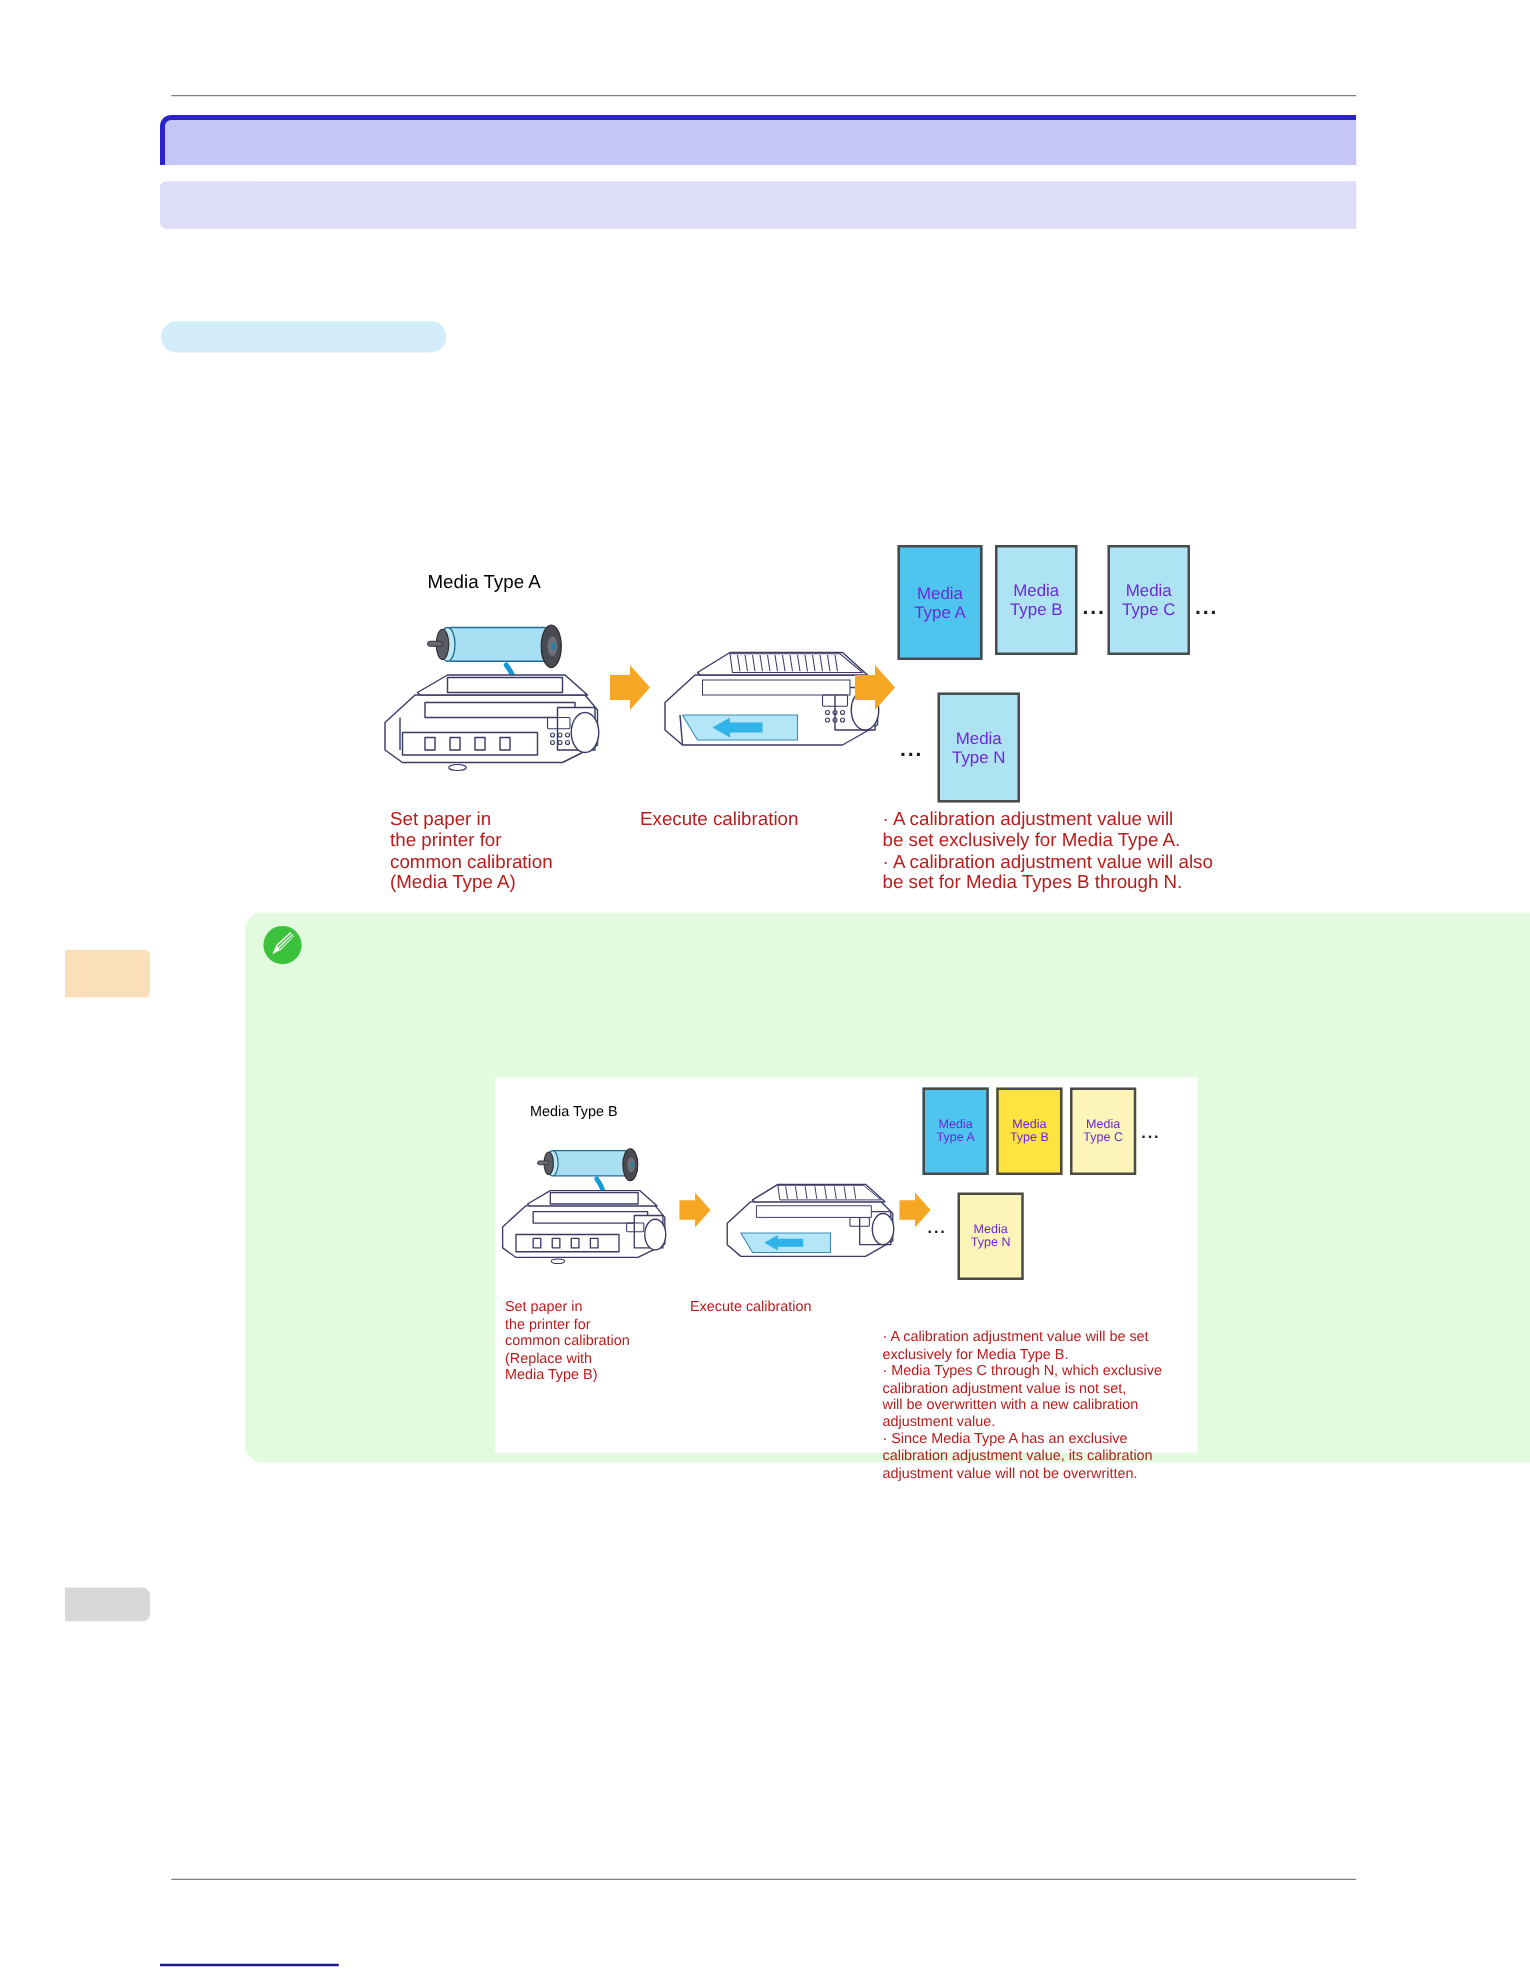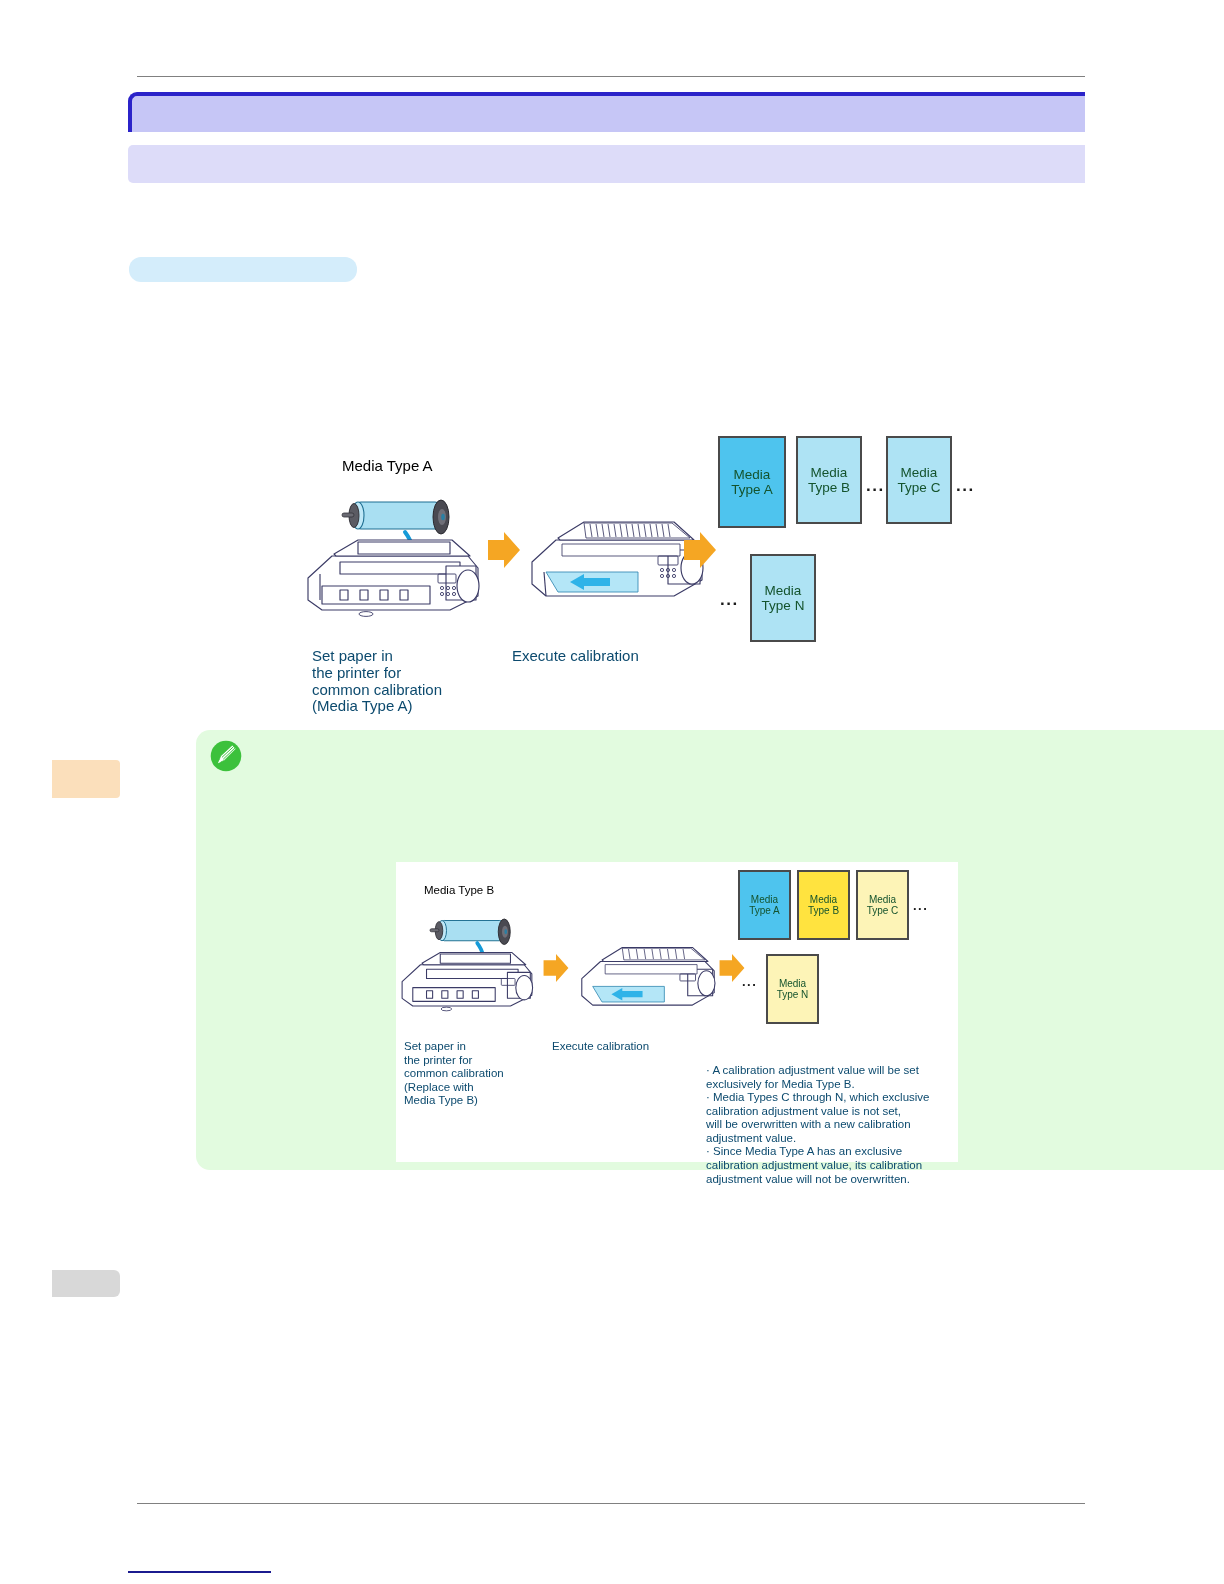--- a/index.html
+++ b/index.html
@@ -57,31 +57,31 @@
     background: #1b1b8f;
   }
 
   
   .figure1 {
     position: absolute; left: 300px; top: 432px; width: 690px; height: 288px;
     background: #ffffff;
   }
 
   
-  .fig-caption { font-size: 15px; line-height: 1.12; color:#0c4a6e; white-space: pre-line; }
+  .fig-caption { font-size: 15px; line-height: 1.12; color:#b91c1c; white-space: pre-line; }
   .fig-label   { font-size: 15px; color:#000; }
 
   .media-box {
     position: absolute;
     border: 2px solid #4a4a4a;
     display: flex; align-items: center; justify-content: center;
     text-align: center;
     font-size: 13.5px; line-height: 1.12;
     white-space: pre-line;
-    color: #14532d;
+    color: #6d28d9;
   }
   .mb-cyan-dark { background: #4ec4ee; }
   .mb-cyan-lite { background: #aee3f4; }
   .mb-yellow    { background: #ffe33f; }
   .mb-yellow-lite { background: #fdf4b7; }
 
   .ellipsis { position:absolute; font-size: 17px; letter-spacing: 1.5px; color:#1a1a1a; font-weight:700;}
 
   .arrow-ico { position: absolute; }
 
@@ -218,20 +218,24 @@
 
   <span class="ellipsis" style="left:420px; top:158px;">...</span>
   <div class="media-box mb-cyan-lite" style="left:450px; top:122px; width:66px; height:88px;">Media
 Type N</div>
 
   <div class="fig-caption" style="position:absolute; left:12px; top:216px;">Set paper in
 the printer for
 common calibration
 (Media Type A)</div>
   <div class="fig-caption" style="position:absolute; left:212px; top:216px;">Execute calibration</div>
+  <div class="fig-caption bullets" style="position:absolute; left:406px; top:216px;">· A calibration adjustment value will
+  be set exclusively for Media Type A.
+· A calibration adjustment value will also
+  be set for Media Types B through N.</div>
 </div>
 
 <div class="note-box"></div>
 
 <svg class="note-icon" viewBox="0 0 40 40">
   <circle cx="20" cy="20" r="17" fill="#3cc13c"></circle>
   <g fill="#ffffff" stroke="#3cc13c" stroke-width="0.8">
     <path d="M11 28 L14 20 L27 8 L31 12 L18 25 Z"></path>
   </g>
   <g stroke="#3cc13c" stroke-width="1.1" fill="none">

